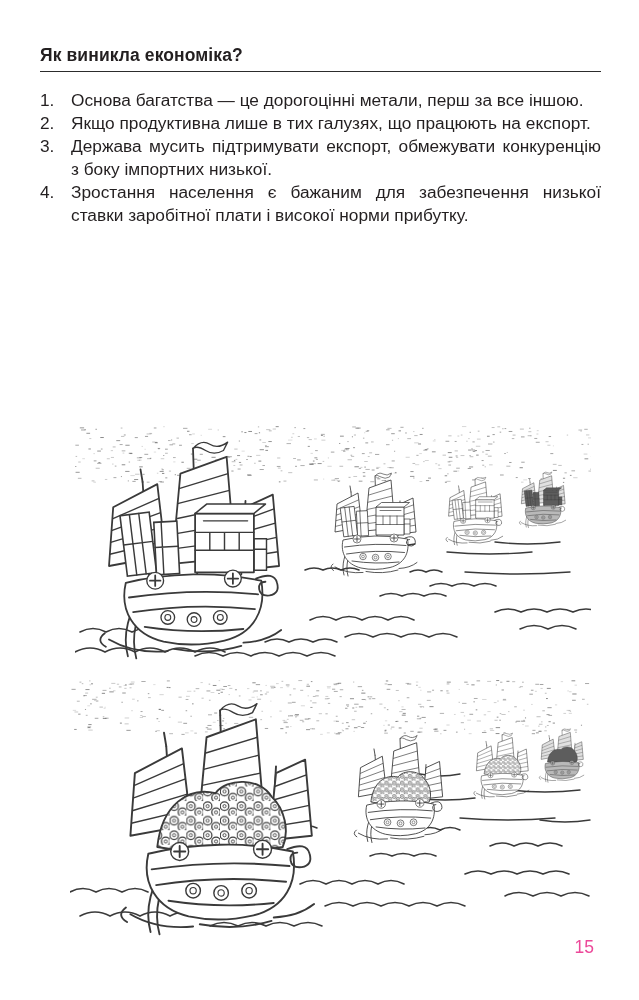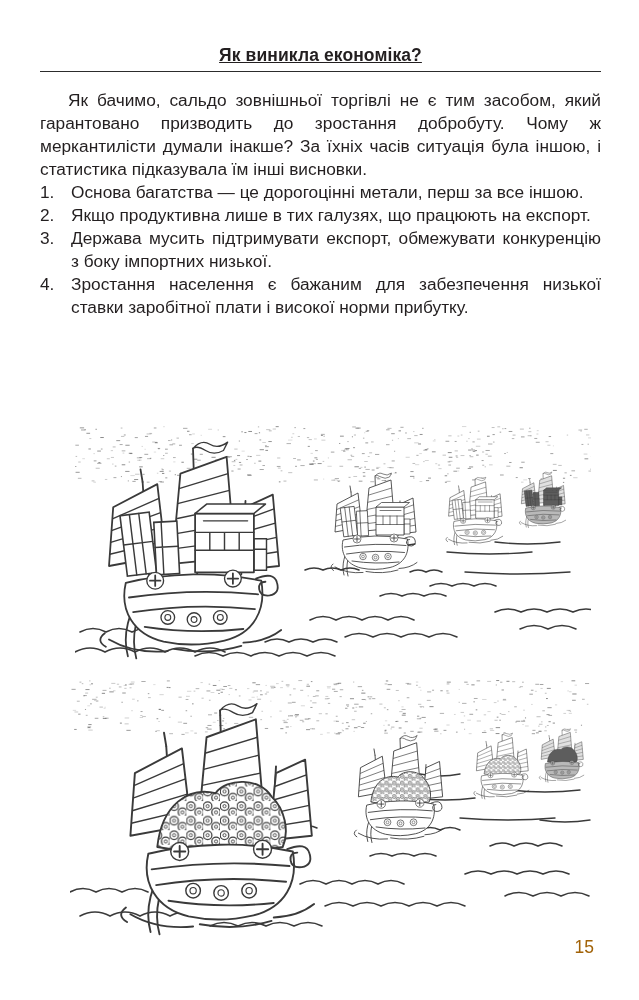--- a/index.html
+++ b/index.html
@@ -3,54 +3,52 @@
 <meta charset="utf-8">
 <style>
   html,body{margin:0;padding:0;background:#e8e8e8;}
   .page{
     position:relative;width:639px;height:1000px;background:#ffffff;
     font-family:"Liberation Sans",sans-serif;color:#231f20;overflow:hidden;
     margin:0 auto;
   }
   .running-head{
     position:absolute;left:40px;top:44px;width:561px;
-    text-align:center;font-weight:bold;font-size:17.5px;line-height:22px;
+    text-align:left;font-weight:bold;font-size:17.5px;line-height:22px;
     letter-spacing:0.1px;
-    text-decoration:underline;
   }
   .head-rule{
     position:absolute;left:40px;top:71px;width:561px;height:0;
     border:none;border-top:1.6px solid #2c2c2c;margin:0;
   }
   .text-block{
     position:absolute;left:40px;top:89px;width:561px;
     font-size:17.3px;line-height:23px;text-align:justify;
   }
   p.para{margin:0;text-indent:28px;}
   .doctrine-list{margin-top:0;}
   .li-row{display:flex;}
   .li-num{flex:0 0 31px;}
   .li-text{flex:1;text-align:justify;}
   figure.illo{position:absolute;margin:0;padding:0;}
   figure.illo svg{display:block;}
   .page-number{
     position:absolute;left:40px;top:937px;width:554px;
-    text-align:right;font-size:17.5px;color:#a16207;
+    text-align:right;font-size:17.5px;color:#ec4899;
   }
 </style>
 </head>
 <body>
 
 <div class="page">
 
   <div class="running-head">Як виникла економіка?</div>
   <hr class="head-rule">
 
   <div class="text-block">
-    <p class="para">Як бачимо, сальдо зовнішньої торгівлі не є тим засобом, який гарантовано призводить до зростання добробуту. Чому ж меркантилісти думали інакше? За їхніх часів ситуація була іншою, і статистика підказувала їм інші висновки.</p>
 
     <div class="doctrine-list">
       <div class="li-row">
         <span class="li-num">1.</span>
         <span class="li-text">Основа багатства — це дорогоцінні метали, перш за все іншою.</span>
       </div>
       <div class="li-row">
         <span class="li-num">2.</span>
         <span class="li-text">Якщо продуктивна лише в тих галузях, що працюють на експорт.</span>
       </div>

